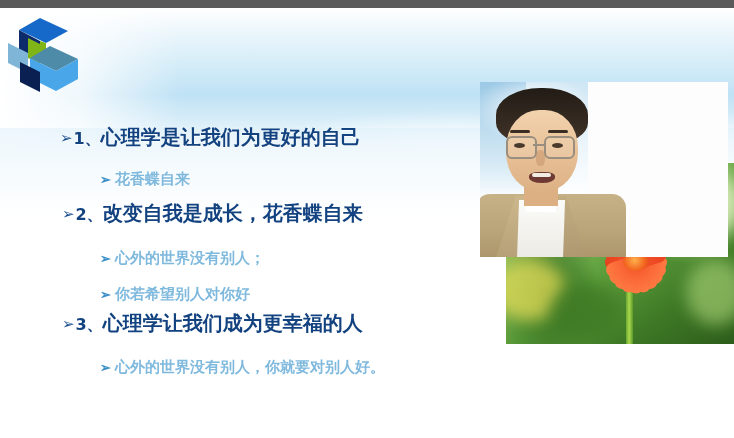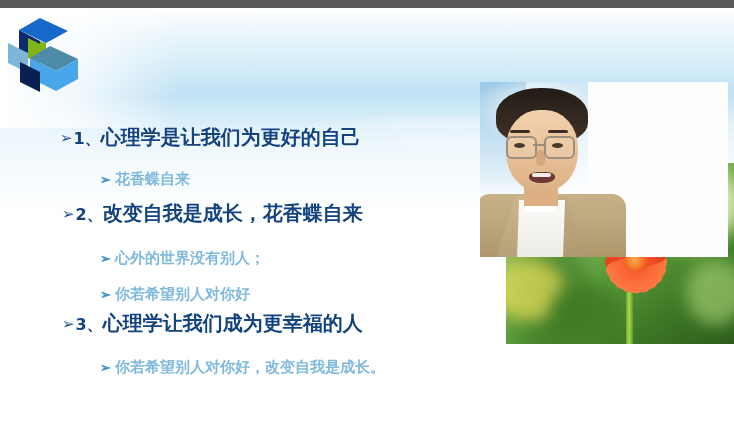--- a/index.html
+++ b/index.html
@@ -394,21 +394,21 @@
 
     <div class="lvl2 s2b" data-interactable="false">
       <span class="marker" data-interactable="false">➢</span><span data-interactable="false">你若希望别人对你好</span>
     </div>
 
     <div class="lvl1 b3" data-interactable="false">
       <span class="marker" data-interactable="false">➢</span><span class="num" data-interactable="false">3、</span><span data-interactable="false">心理学让我们成为更幸福的人</span>
     </div>
 
     <div class="lvl2 s3" data-interactable="false">
-      <span class="marker" data-interactable="false">➢</span><span data-interactable="false">你若希望别人对你好，改变自我是成长。</span>
+      <span class="marker" data-interactable="false">➢</span><span data-interactable="false">心外的世界没有别人，你就要对别人好。</span>
     </div>
 
   </div>
 
   <div class="photo-flower" data-interactable="false">
     <div class="blur-blob bb1" data-interactable="false"></div>
     <div class="blur-blob bb2" data-interactable="false"></div>
     <div class="blur-blob bb3" data-interactable="false"></div>
     <div class="blur-blob bb4" data-interactable="false"></div>
 

